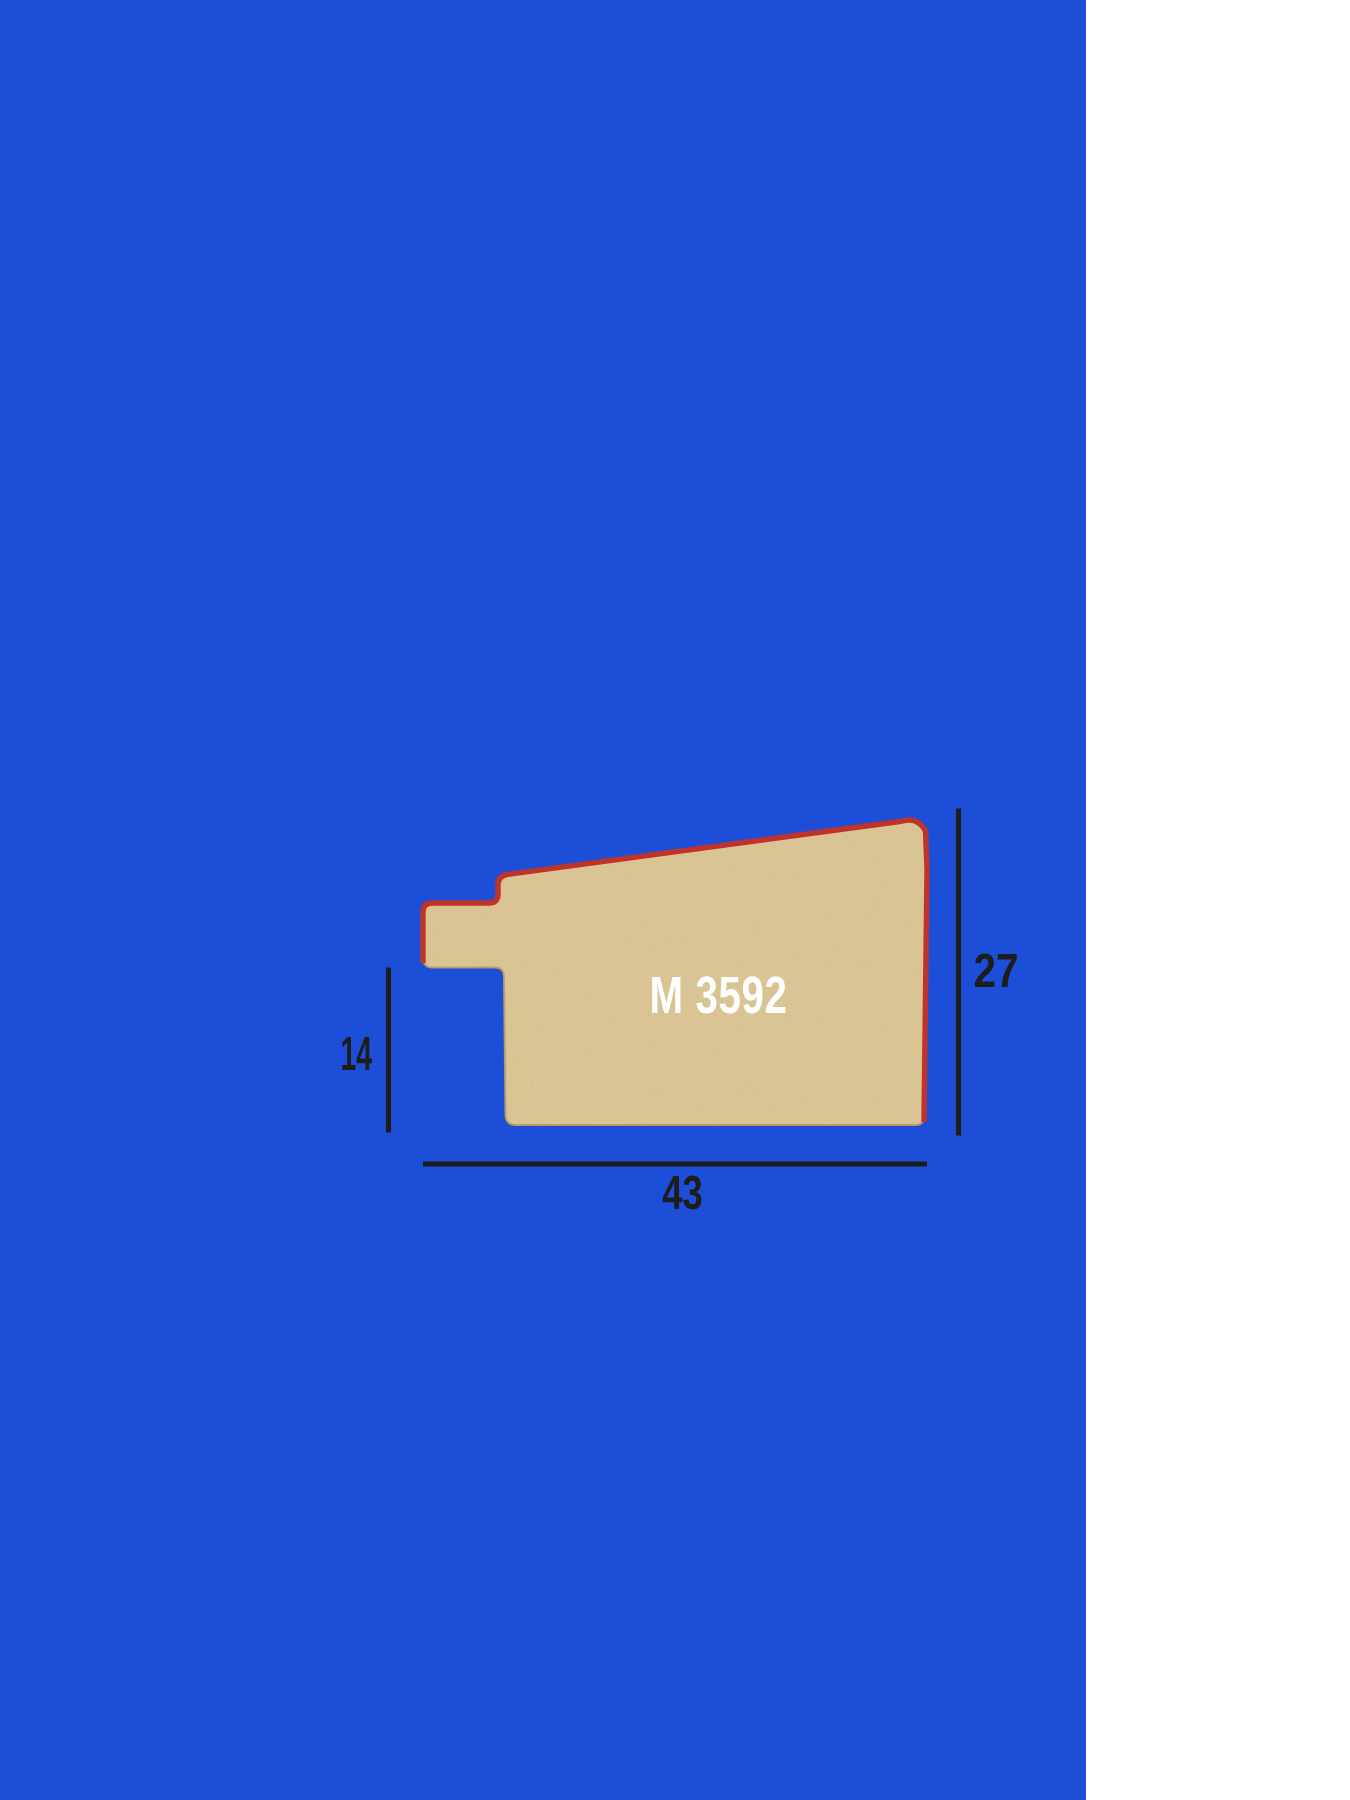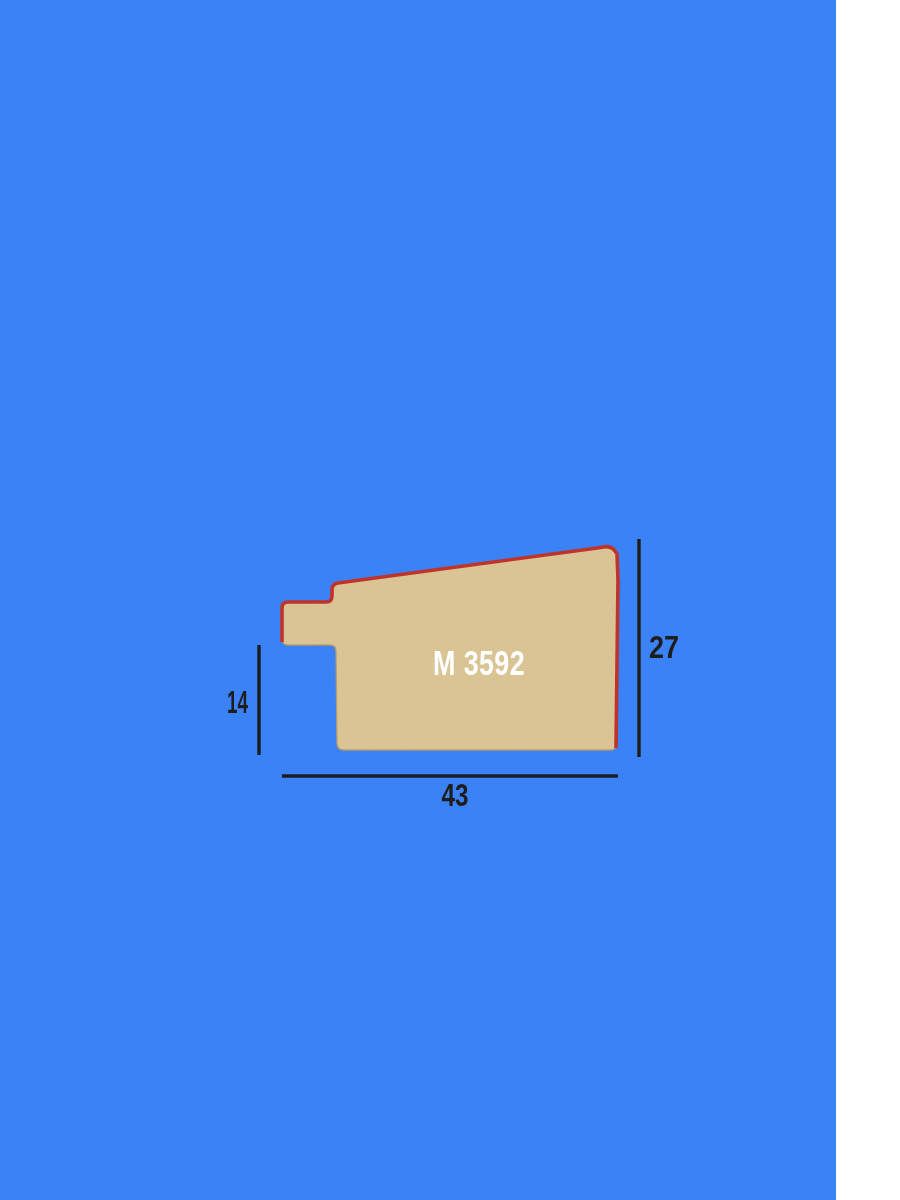--- a/index.html
+++ b/index.html
@@ -2,23 +2,23 @@
 <html><head>
 <meta charset="utf-8">
 <style>
   html, body {
     margin: 0;
     padding: 0;
     background: #ffffff;
   }
   .canvas {
     position: relative;
-    width: 836px;
+    width: 724px;
     height: 1200px;
-    background: #3b82f6;
+    background: #1d4ed8;
     overflow: hidden;
     font-family: "Liberation Sans", sans-serif;
   }
   svg text {
     font-family: "Liberation Sans", sans-serif;
     font-weight: 700;
   }
   .dim-label { font-size: 32px; }
   .code-label { font-size: 35px; letter-spacing: 0.5px; }
 </style>

